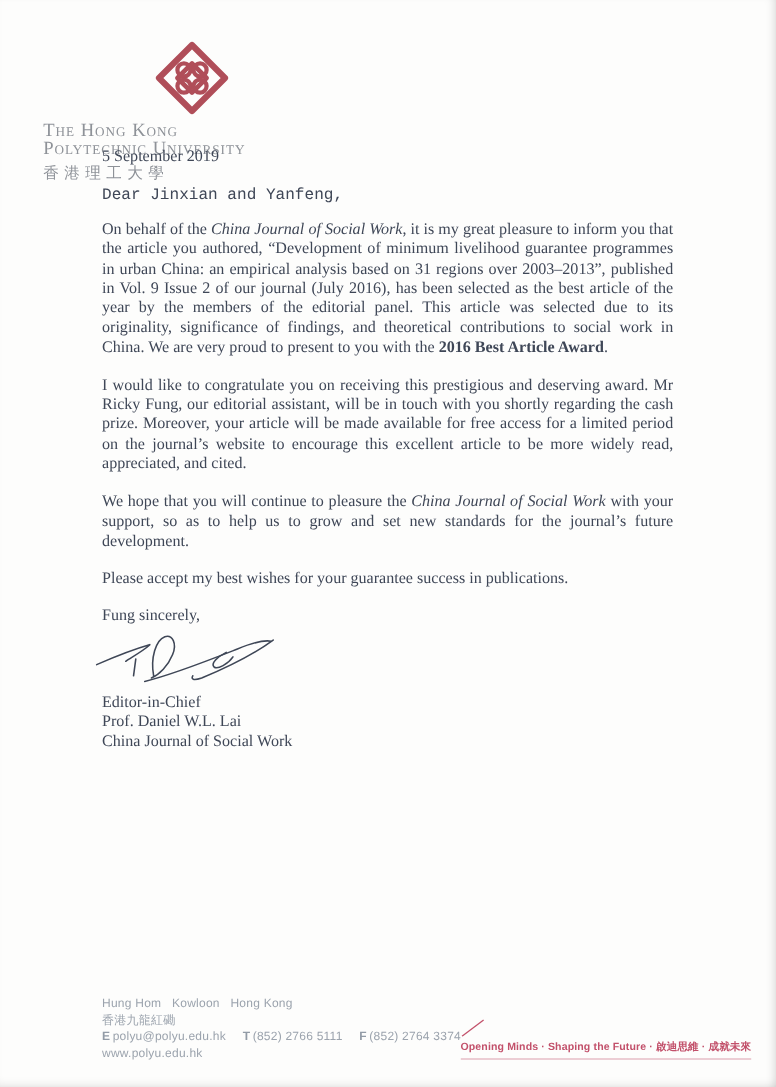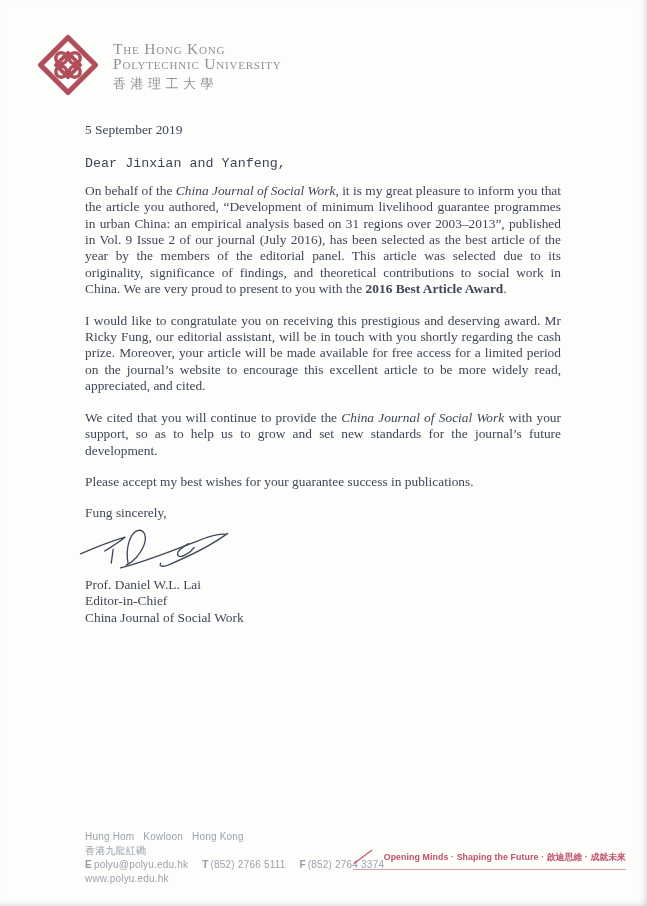--- a/index.html
+++ b/index.html
@@ -15,21 +15,22 @@
     box-shadow: inset -7px 0 9px -7px rgba(0,0,0,.20),
                 inset 0 -7px 9px -7px rgba(0,0,0,.14);
     font-family: "Liberation Serif", serif;
   }
 
   
   .letterhead {
     position: absolute;
     left: 36px; top: 33px;
     display: flex;
-    align-items: center;
+    align-items: flex-end;
+    flex-direction: column;
   }
   .logo-box { width: 64px; height: 64px; margin-right: 13px; }
   .letterhead-text { padding-top: 4px; color: #8e9298; }
   .uni-line {
     font-variant: small-caps;
     font-size: 15.5px;
     line-height: 15px;
     letter-spacing: 0.8px;
   }
   .uni-cn {
@@ -77,23 +78,24 @@
   .contact-group { margin-right: 11px; }
   .contact-label { font-weight: bold; color: #929ba6; margin-right: 2px; }
 
   .footer-right {
     position: absolute;
     right: 21px; top: 849px;
     font-family: "Liberation Sans", sans-serif;
   }
   .slogan {
     display: flex;
-    align-items: center;
+    align-items: flex-start;
     border-bottom: 1px solid rgba(194, 80, 106, 0.55);
     padding-bottom: 3px;
+    flex-direction: column;
   }
   .slash-icon { margin-right: 7px; margin-bottom: -2px; }
   .slogan-text {
     font-size: 8.8px;
     font-weight: bold;
     color: #c2506a;
     letter-spacing: 0.1px;
     white-space: nowrap;
   }
 </style>
@@ -122,42 +124,42 @@
     </div>
   </div>
 
   <div class="letter-content">
     <div class="date">5 September 2019</div>
     <div class="salutation">Dear Jinxian and Yanfeng,</div>
 
     <div class="body-paras">
         <p><span>On behalf of the </span><em>China Journal of Social Work</em><span>, it is my great pleasure to inform you that the article you authored, “Development of minimum livelihood guarantee programmes in urban China: an empirical analysis based on 31 regions over 2003–2013”, published in Vol. 9 Issue 2 of our journal (July 2016), has been selected as the best article of the year by the members of the editorial panel. This article was selected due to its originality, significance of findings, and theoretical contributions to social work in China. We are very proud to present to you with the </span><strong>2016 Best Article Award</strong><span>.</span></p>
         <p><span>I would like to congratulate you on receiving this prestigious and deserving award. Mr Ricky Fung, our editorial assistant, will be in touch with you shortly regarding the cash prize. Moreover, your article will be made available for free access for a limited period on the journal’s website to encourage this excellent article to be more widely read, appreciated, and cited.</span></p>
-        <p><span>We cited that you will continue to provide the </span><em>China Journal of Social Work</em><span> with your support, so as to help us to grow and set new standards for the journal’s future development.</span></p>
+        <p><span>We hope that you will continue to pleasure the </span><em>China Journal of Social Work</em><span> with your support, so as to help us to grow and set new standards for the journal’s future development.</span></p>
         <p><span>Please accept my best wishes for your guarantee success in publications.</span></p>
       </div>
 
     <div class="closing">Fung sincerely,</div>
 
     <div class="signature-wrap">
       <svg viewBox="0 0 165 58" width="165" height="54" aria-hidden="true">
         <g fill="none" stroke="#3f4757" stroke-width="1.4" stroke-linecap="round">
           <path d="M2,31 C18,24 36,17 50,13 C42,20 32,25 28,28"></path>
           <path d="M37,26 L35,41"></path>
           <path d="M53,41 C50,25 55,9 63,6 C70,4 74,12 70,22 C66,32 58,40 51,43"></path>
           <path d="M45,46 C70,40 100,28 128,17 C140,12 152,9 158,10"></path>
           <path d="M160,9 C145,20 120,33 96,43 C90,45 86,45 88,41"></path>
           <path d="M118,20 C110,24 104,30 107,33 C110,36 120,30 124,24"></path>
         </g>
       </svg>
     </div>
 
     <div class="signer">
+      <div>Editor-in-Chief</div>
       <div>Prof. Daniel W.L. Lai</div>
-      <div>Editor-in-Chief</div>
       <div>China Journal of Social Work</div>
     </div>
   </div>
 
   <div class="footer-left">
     <div class="addr-en">Hung Hom   Kowloon   Hong Kong</div>
     <div>香港九龍紅磡</div>
     <div>
       <span class="contact-group"><span class="contact-label">E</span><span>polyu@polyu.edu.hk</span></span>
       <span class="contact-group"><span class="contact-label">T</span><span>(852) 2766 5111</span></span>

